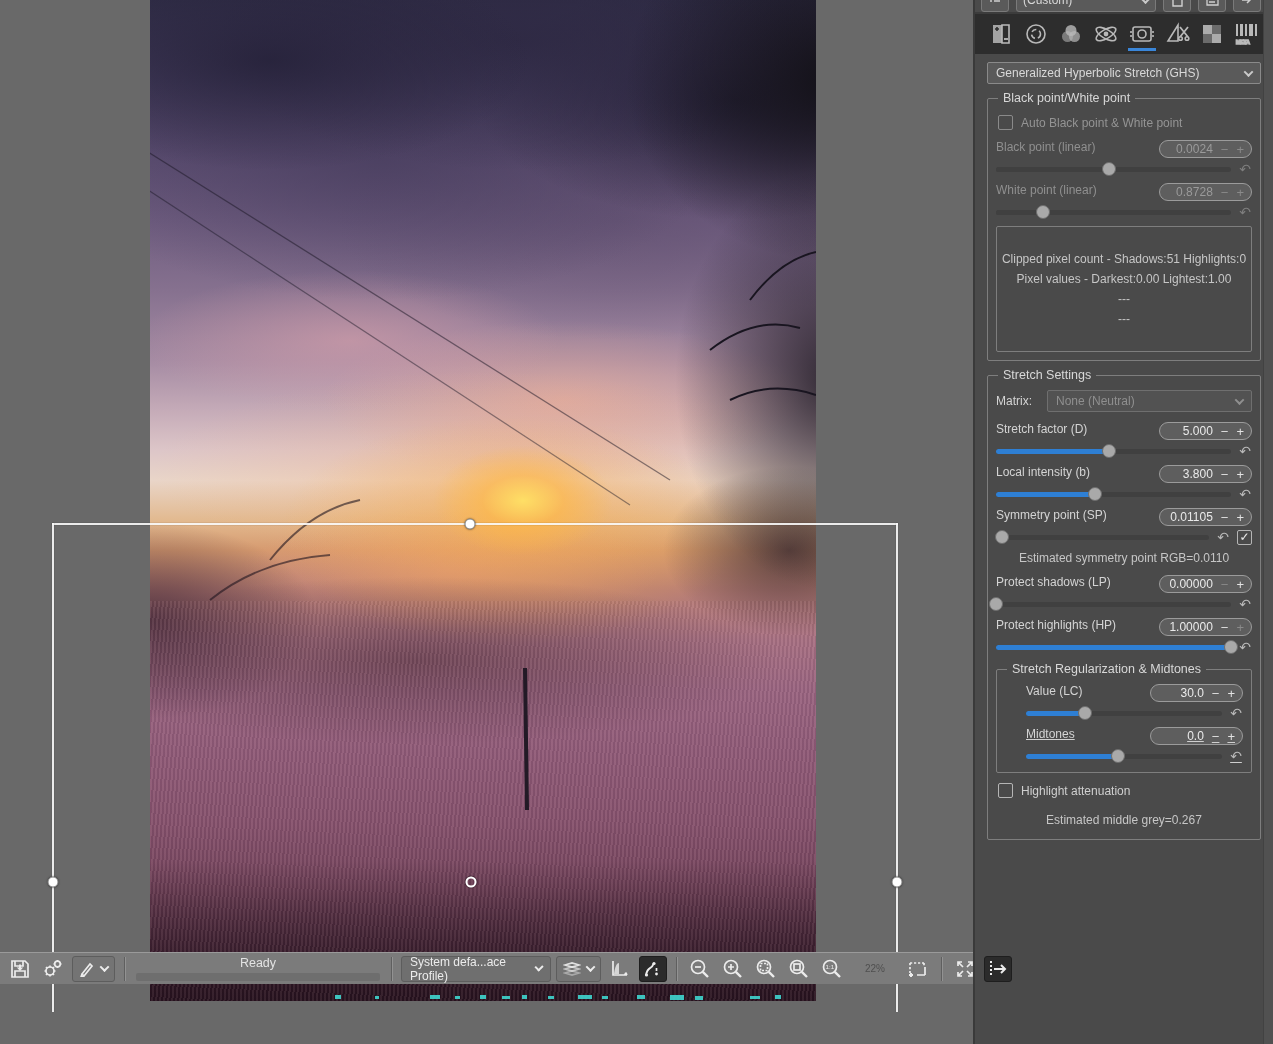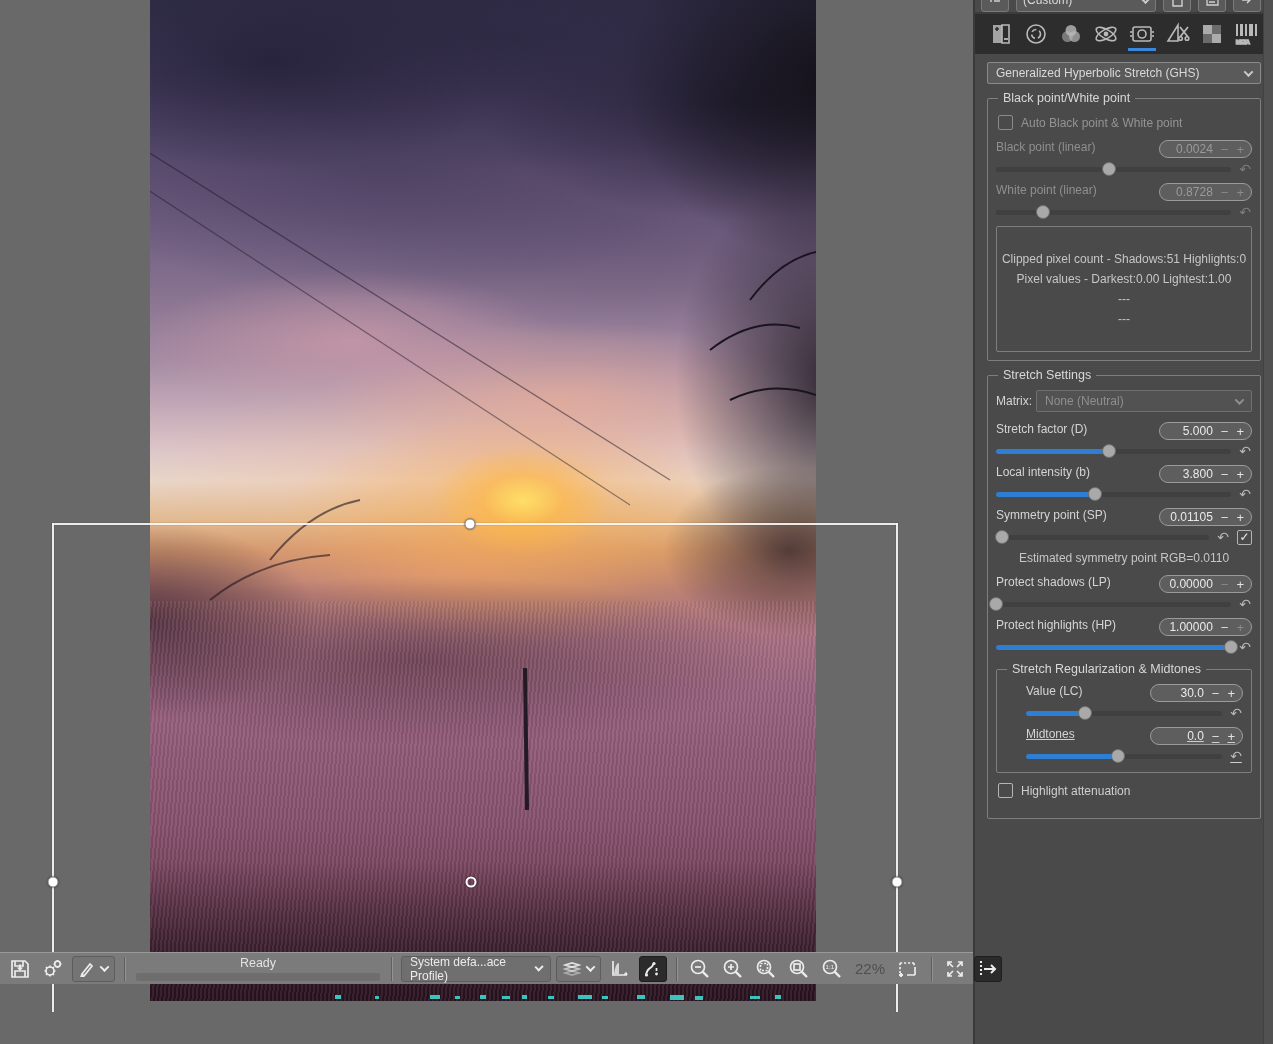--- a/index.html
+++ b/index.html
@@ -93,21 +93,21 @@
   .fill { position:absolute; left:0; top:0; height:5px; background:#2e7fd4; border-radius:3px; }
   .srow.disabled .fill { background:#404040; }
   .thumb { position:absolute; top:-5px; width:14px; height:14px; border-radius:50%;
            background:#a9a9a9; border:1px solid #6d6d6d; }
   .undo { color:#b9b9b9; font-size:14px; line-height:1; flex:none; width:14px; text-align:center; }
   .srow.disabled .undo { color:#7e7e7e; }
 
   .infobox { border:1px solid #7e7e7e; border-radius:2px; margin-top:4px; padding:22px 2px; text-align:center; color:#c6c6c6; }
   .infobox div { line-height:20px; }
 
-  .matrixrow { display:flex; align-items:center; gap:4px; margin-bottom:10px;text-align:right; }
+  .matrixrow { display:flex; align-items:center; gap:15px; margin-bottom:10px;text-align:right; }
   .matrixrow .mlabel { color:#d4d4d4; }
   .matrix-dd { flex:1; height:22px; background:#525252; border:1px solid #6f6f6f; border-radius:2px;
     display:flex; align-items:center; justify-content:space-between; padding:0 8px; color:#8f8f8f; }
 
   .curvebox { position:relative; border:1px solid #7e7e7e; border-radius:2px; padding:12px 6px 6px 6px; margin-bottom:12px; }
   .curvebox > .gtitle { position:absolute; top:-8px; left:10px; background:#4a4a4a; padding:0 5px; color:#d8d8d8; }
   .curvebox svg { display:block; width:100%; height:222px; background:#b4b4b4; border:1px solid #8b8b8b; }
 
   .centernote { text-align:center; color:#c6c6c6; margin:2px 0 10px 0; }
   .endnotes { text-align:center; color:#c6c6c6; line-height:21px; margin-top:4px; }
@@ -123,21 +123,21 @@
     border:1px solid #5d5d5d; border-radius:3px; padding:0 6px; flex:none; }
   .sb-combo .chev { border-color:#ececec; }
   .sb-sep { width:1px; height:24px; background:#5f5f5f; box-shadow:1px 0 0 #929292; margin:0 4px; flex:none; }
   .status-box { position:relative; width:248px; height:100%; flex:none; }
   .status-box .stext { position:absolute; top:3px; left:0; right:0; text-align:center; color:#e3e3e3; font-size:12.5px; }
   .status-box .progress { position:absolute; bottom:3px; left:2px; right:2px; height:8px; background:#6e6e6e; border-radius:2px; }
   .sb-dd { height:26px; display:flex; align-items:center; justify-content:space-between; gap:8px;
     background:#6f6f6f; border:1px solid #5d5d5d; border-radius:3px; padding:0 8px; width:150px;
     color:#ececec; font-size:12px; flex:none; }
   .sb-dd .chev { border-color:#ececec; }
-  .zoom-pct { color:#4f4f4f; font-size:15px; margin:0 4px; flex:none; }
+  .zoom-pct { color:#4f4f4f; font-size:10px; margin:0 14px; flex:none; }
 </style>
 </head>
 <body>
 
 <div class="workspace">
   <div class="photo">
     <div class="trees"></div>
     <div class="grass"></div>
     <svg class="overlay" width="666" height="1001" viewBox="0 0 666 1001">
       <path d="M-5 150 L520 480" stroke="rgba(25,22,35,.5)" stroke-width="1.3" fill="none"></path>
@@ -476,20 +476,24 @@
             </div>
             <span class="undo">↶</span>
           </div>
         </div>
       </div>
 
       <div class="chkrow" style="margin-bottom:12px;">
         <span class="chk"></span>
         <span>Highlight attenuation</span>
       </div>
+      <div class="endnotes">
+        <div>Estimated middle grey=0.267</div>
+
+      </div>
     </div>
   </div>
 </div>
 
 <div class="statusbar">
   <div class="sb-btn">
     <svg width="20" height="20" viewBox="0 0 20 20">
         <path d="M2 2h13l3 3v13H2z M5 2v5h8V2 M5 18v-6h10v6"></path>
         <path class="fillw" d="M9 8.5h2v3h2.2L10 15l-3.2-3.5H9z" transform="translate(0,-3)"></path>
       </svg>

